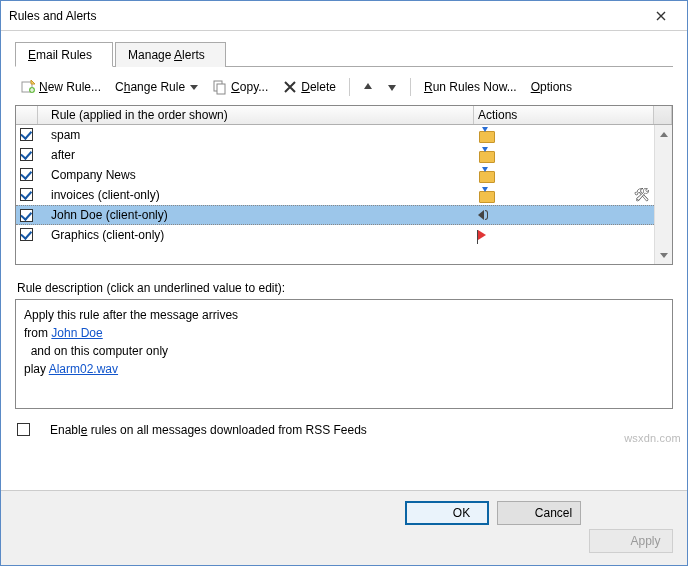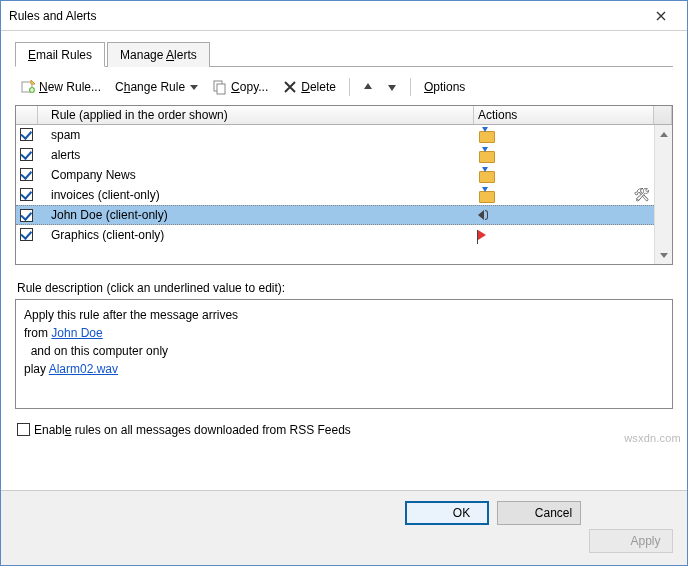--- a/index.html
+++ b/index.html
@@ -38,21 +38,21 @@
     padding: 10px 14px 8px 14px;
     display: flex;
     flex-direction: column;
     overflow: hidden;
   }
   .tabs {
     display: flex;
     border-bottom: 1px solid #aaa;
   }
   .tab {
-    padding: 5px 12px 4px 12px;
+    padding: 5px 20px 4px 12px;
     border: 1px solid #aaa;
     border-bottom: none;
     margin-right: 2px;
     background: #f4f4f4;
     position: relative;
     top: 1px;
     cursor: pointer;
   }
   .tab.active {
     background: #fff;
@@ -174,21 +174,21 @@
   .scrollbtn.dn .arr{border-top:5px solid #777;}
   .desc-label { margin:16px 0 4px 2px; }
   .descbox {
     border:1px solid #888;
     height:110px;
     padding:6px 8px;
     line-height:1.5;
   }
   .descbox .link { color:#1155cc; text-decoration:underline; cursor:pointer; }
   .rss-row {
-    display:flex; align-items:flex-start; gap:4px; margin:14px 2px 0 2px;
+    display:flex; align-items:flex-start; gap:20px; margin:14px 2px 0 2px;
   }
   .footer {
     border-top:1px solid #ccc;
     padding:10px 14px 12px 14px;
     display:flex; justify-content:flex-end; gap:8px;
     background:#f0f0f0;
   }
   .btn {
     min-width:84px; height:24px; border:1px solid #adadad; background:#e1e1e1; cursor:pointer; font:inherit;padding-left:35px;
   }
@@ -267,20 +267,23 @@
           </svg>
       </span>
       <span class="tbtn arrow-btn">
         <svg viewBox="0 0 10 10">
             <path d="M1 3 L9 3 L5 9 Z" fill="#444"></path>
           </svg>
       </span>
 
       <span class="sep"></span>
 
+      <span class="tbtn">
+        <span class="lbl"><span class="underline-hotkey">R</span>un Rules Now...</span>
+      </span>
 
       <span class="tbtn">
         <span class="lbl"><span class="underline-hotkey">O</span>ptions</span>
       </span>
     </div>
 
     <div class="listbox">
       <div class="listhdr">
         <div class="hcell col-chk"></div>
         <div class="hcell col-rule">Rule (applied in the order shown)</div>
@@ -296,21 +299,21 @@
               <div class="cell col-rule">spam</div>
               <div class="cell col-act">
                 <span class="folder-icon"></span>
               </div>
               <div class="cell col-scr"></div>
             </div>
             <div class="row">
               <div class="cell col-chk">
                 <span class="chkbox checked"></span>
               </div>
-              <div class="cell col-rule">alerts</div>
+              <div class="cell col-rule">after</div>
               <div class="cell col-act">
                 <span class="folder-icon"></span>
               </div>
               <div class="cell col-scr"></div>
             </div>
             <div class="row">
               <div class="cell col-chk">
                 <span class="chkbox checked"></span>
               </div>
               <div class="cell col-rule">Company News</div>

